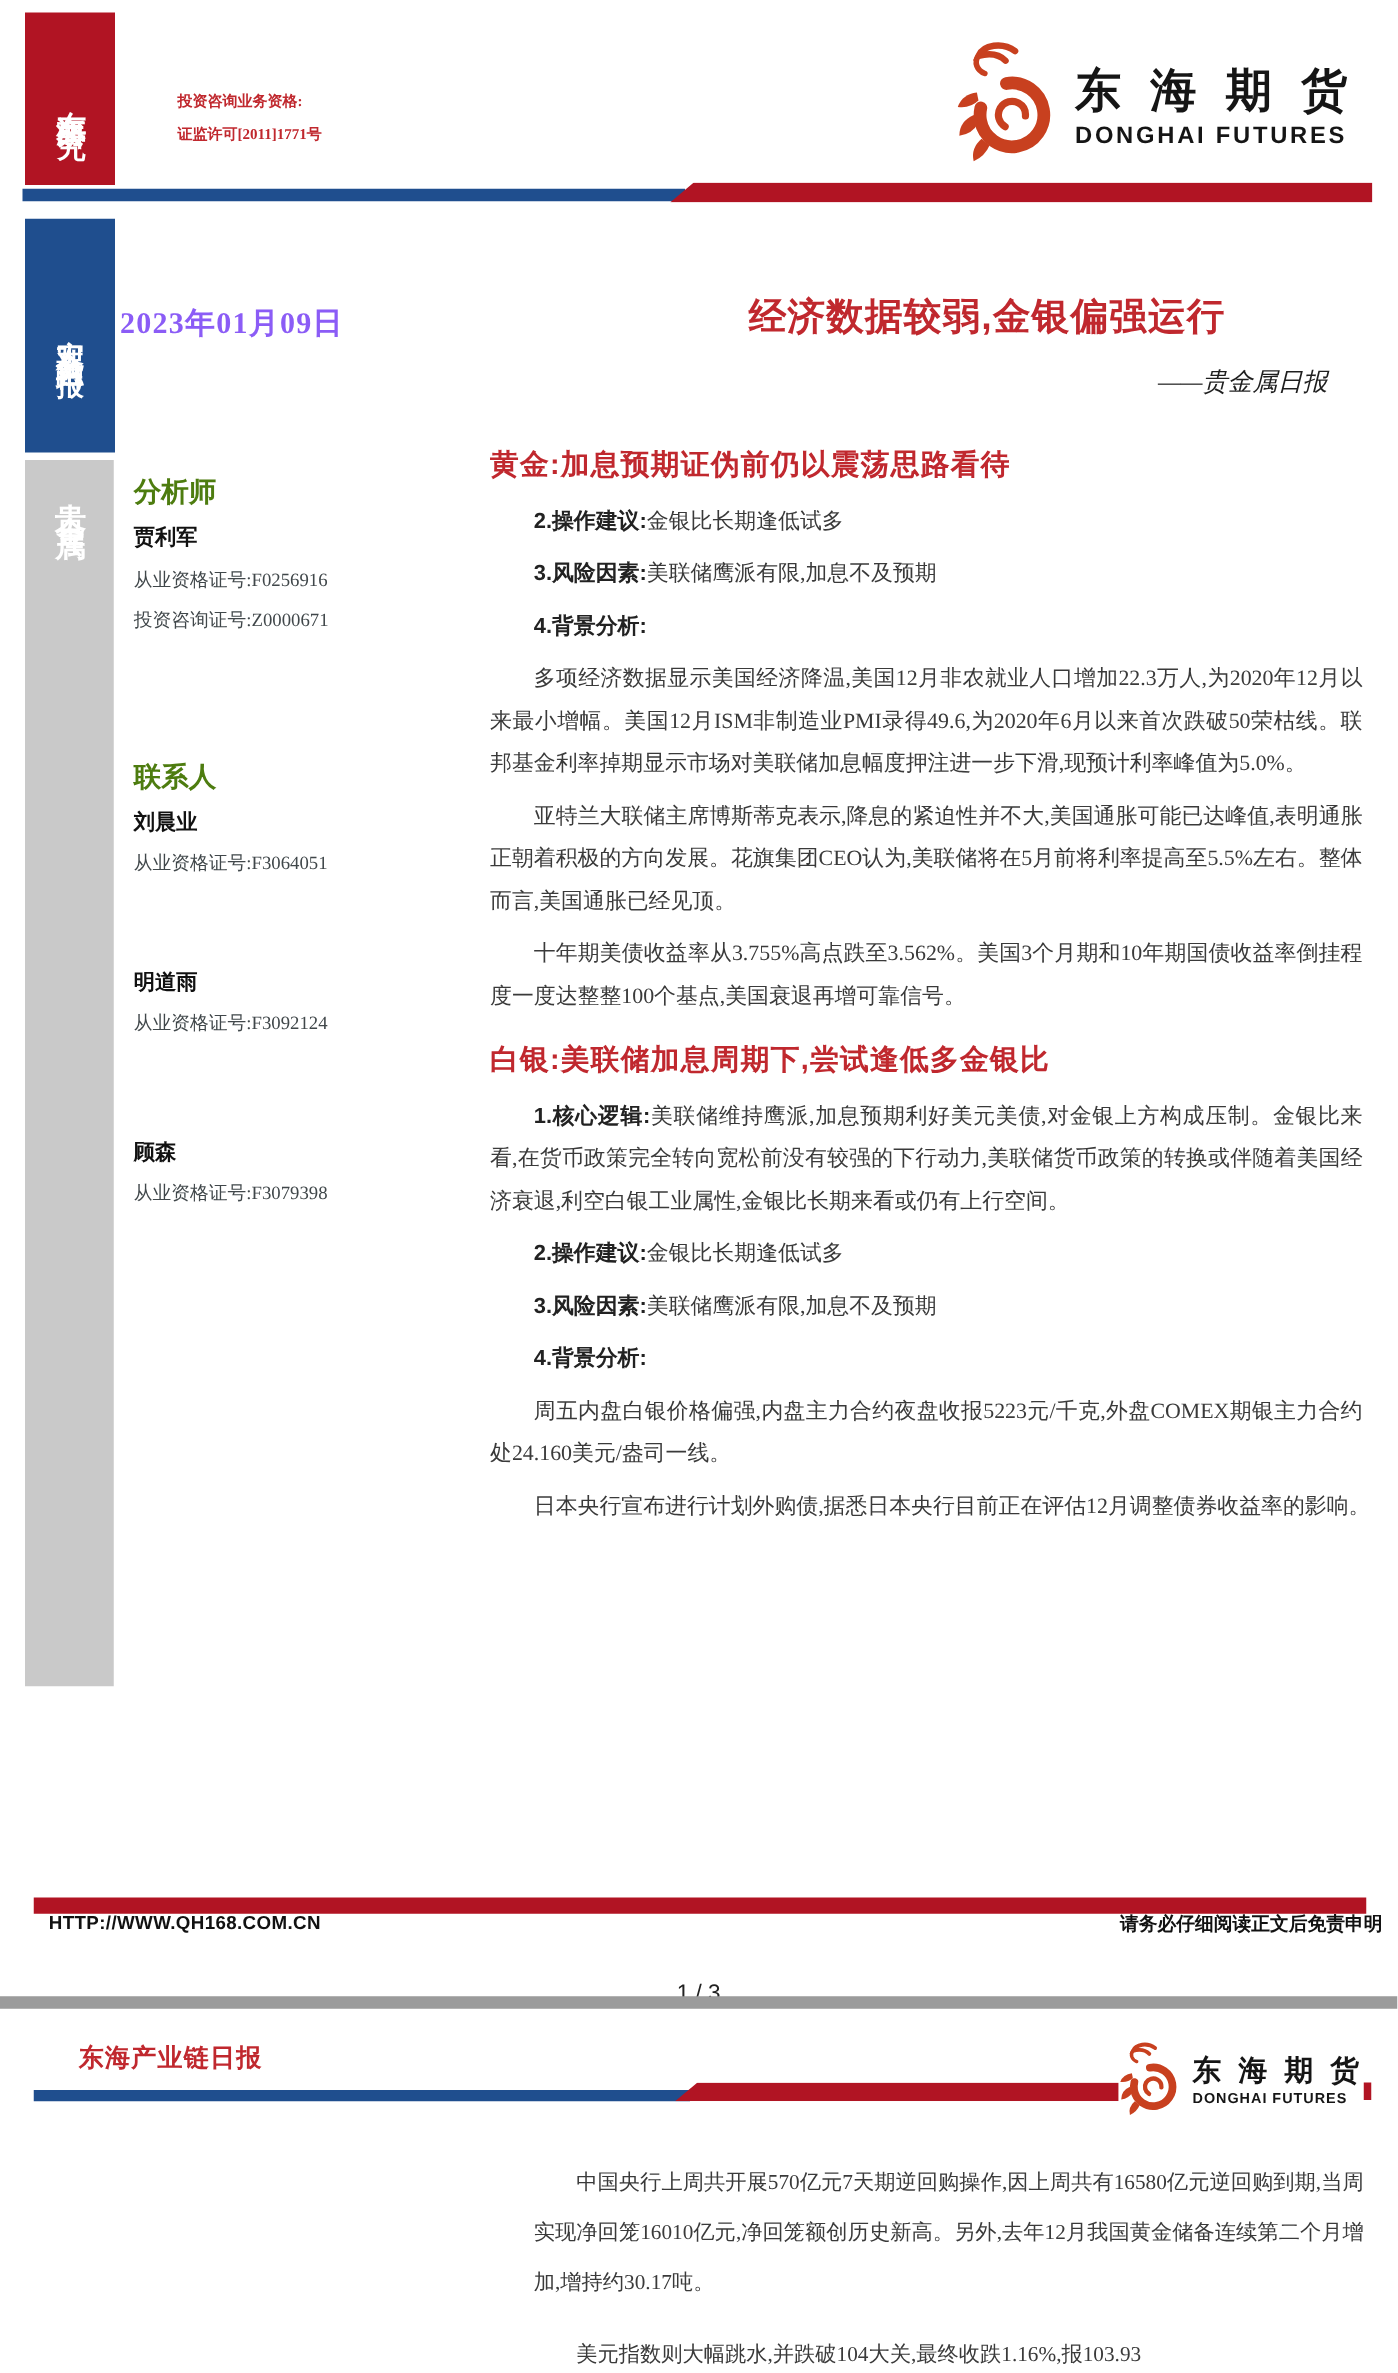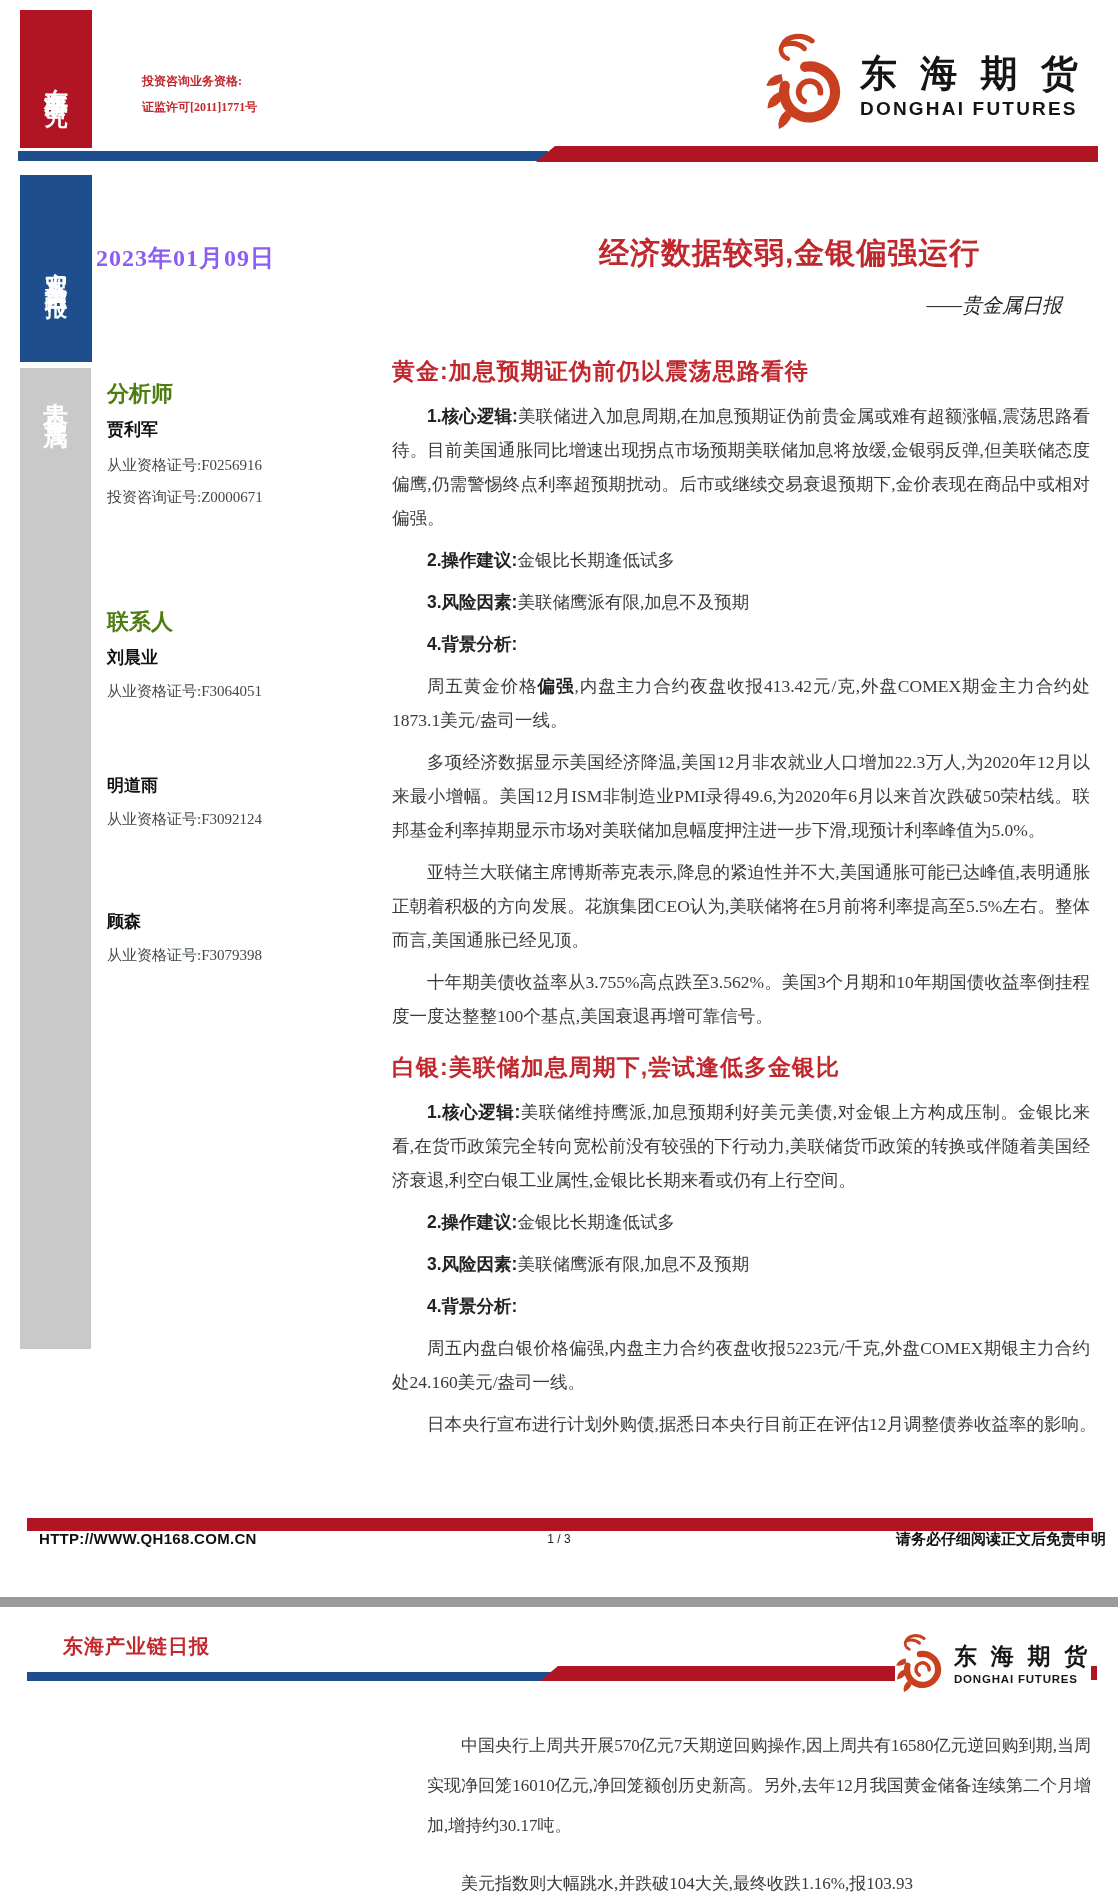--- a/index.html
+++ b/index.html
@@ -75,21 +75,21 @@
   }
   .bodycol p b{
     font-family:"Liberation Sans","DejaVu Sans",sans-serif;color:#222;
   }
   .oneline{white-space:nowrap;text-align:left !important;}
 
   
   .foot-bar{left:27px;top:1518px;width:1066px;height:13px;background:#b11423;}
   .foot-url{left:39px;top:1530px;font-family:"Liberation Sans","DejaVu Sans",sans-serif;
             font-weight:bold;font-size:15px;color:#111;letter-spacing:0.3px;}
-  .foot-page{left:0;top:1532px;width:1118px;text-align:center;font-size:12px;color:#222;
+  .foot-page{left:0;top:1584px;width:1118px;text-align:center;font-size:18px;color:#222;
              font-family:"Liberation Sans","DejaVu Sans",sans-serif;}
   .foot-disc{right:12px;top:1530px;font-family:"Liberation Sans","DejaVu Sans",sans-serif;
              font-weight:bold;font-size:15px;color:#111;}
 
   
   .page-sep{left:0;top:1597px;width:1118px;height:10px;background:#9b9b9b;}
   .p2-title{left:63px;top:1633px;font-family:"Liberation Sans","DejaVu Sans",sans-serif;
             font-weight:bold;font-size:20px;color:#c0282e;letter-spacing:1px;}
   .div2-blue{left:27px;top:1672px;width:525px;height:9px;background:#1f4e8e;}
   .div2-red{left:540px;top:1666px;width:355px;height:15px;background:#b11423;
@@ -170,26 +170,24 @@
   <div>
     <div class="pname mt82">顾森</div>
     <div class="cert mt12">从业资格证号:F3079398</div>
   </div>
 </div>
 
 <div class="abs bodycol">
 
   <div class="sec-h">黄金:加息预期证伪前仍以震荡思路看待</div>
 
-  <p><b>1.核心逻辑:</b><span>美联储进入加息周期,在加息预期证伪前贵金属或难有超额涨幅,震荡思路看待。目前美国通胀同比增速出现拐点市场预期美联储加息将放缓,金银弱反弹,但美联储态度偏鹰,仍需警惕终点利率超预期扰动。后市或继续交易衰退预期下,金价表现在商品中或相对偏强。</span></p>
   <p><b>2.操作建议:</b><span>金银比长期逢低试多</span></p>
   <p><b>3.风险因素:</b><span>美联储鹰派有限,加息不及预期</span></p>
   <p><b>4.背景分析:</b></p>
 
-  <p><span>周五黄金价格</span><b>偏强</b><span>,内盘主力合约夜盘收报413.42元/克,外盘COMEX期金主力合约处1873.1美元/盎司一线。</span></p>
   <p>多项经济数据显示美国经济降温,美国12月非农就业人口增加22.3万人,为2020年12月以来最小增幅。美国12月ISM非制造业PMI录得49.6,为2020年6月以来首次跌破50荣枯线。联邦基金利率掉期显示市场对美联储加息幅度押注进一步下滑,现预计利率峰值为5.0%。</p>
   <p>亚特兰大联储主席博斯蒂克表示,降息的紧迫性并不大,美国通胀可能已达峰值,表明通胀正朝着积极的方向发展。花旗集团CEO认为,美联储将在5月前将利率提高至5.5%左右。整体而言,美国通胀已经见顶。</p>
   <p>十年期美债收益率从3.755%高点跌至3.562%。美国3个月期和10年期国债收益率倒挂程度一度达整整100个基点,美国衰退再增可靠信号。</p>
 
   <div class="sec-h silver">白银:美联储加息周期下,尝试逢低多金银比</div>
 
   <p><b>1.核心逻辑:</b><span>美联储维持鹰派,加息预期利好美元美债,对金银上方构成压制。金银比来看,在货币政策完全转向宽松前没有较强的下行动力,美联储货币政策的转换或伴随着美国经济衰退,利空白银工业属性,金银比长期来看或仍有上行空间。</span></p>
   <p><b>2.操作建议:</b><span>金银比长期逢低试多</span></p>
   <p><b>3.风险因素:</b><span>美联储鹰派有限,加息不及预期</span></p>
   <p><b>4.背景分析:</b></p>

